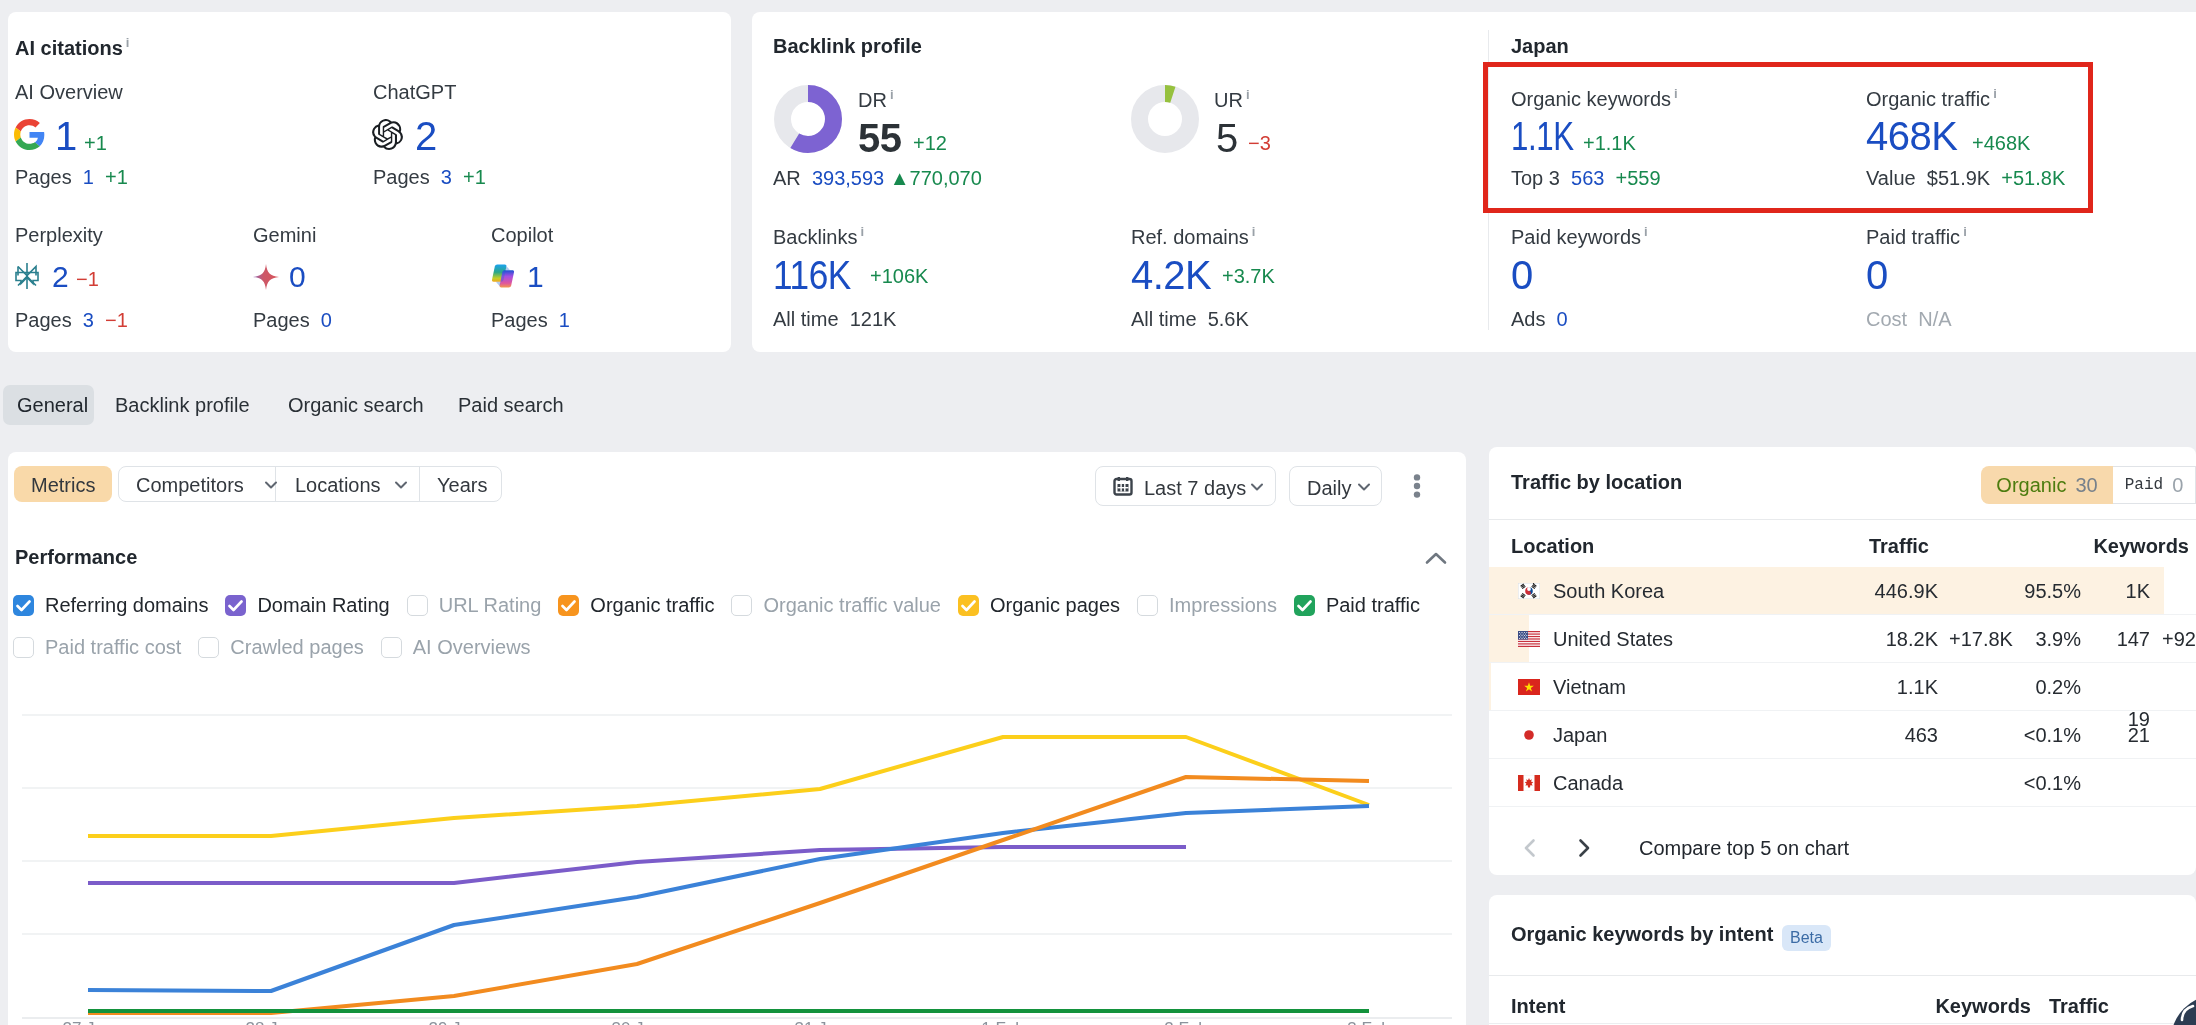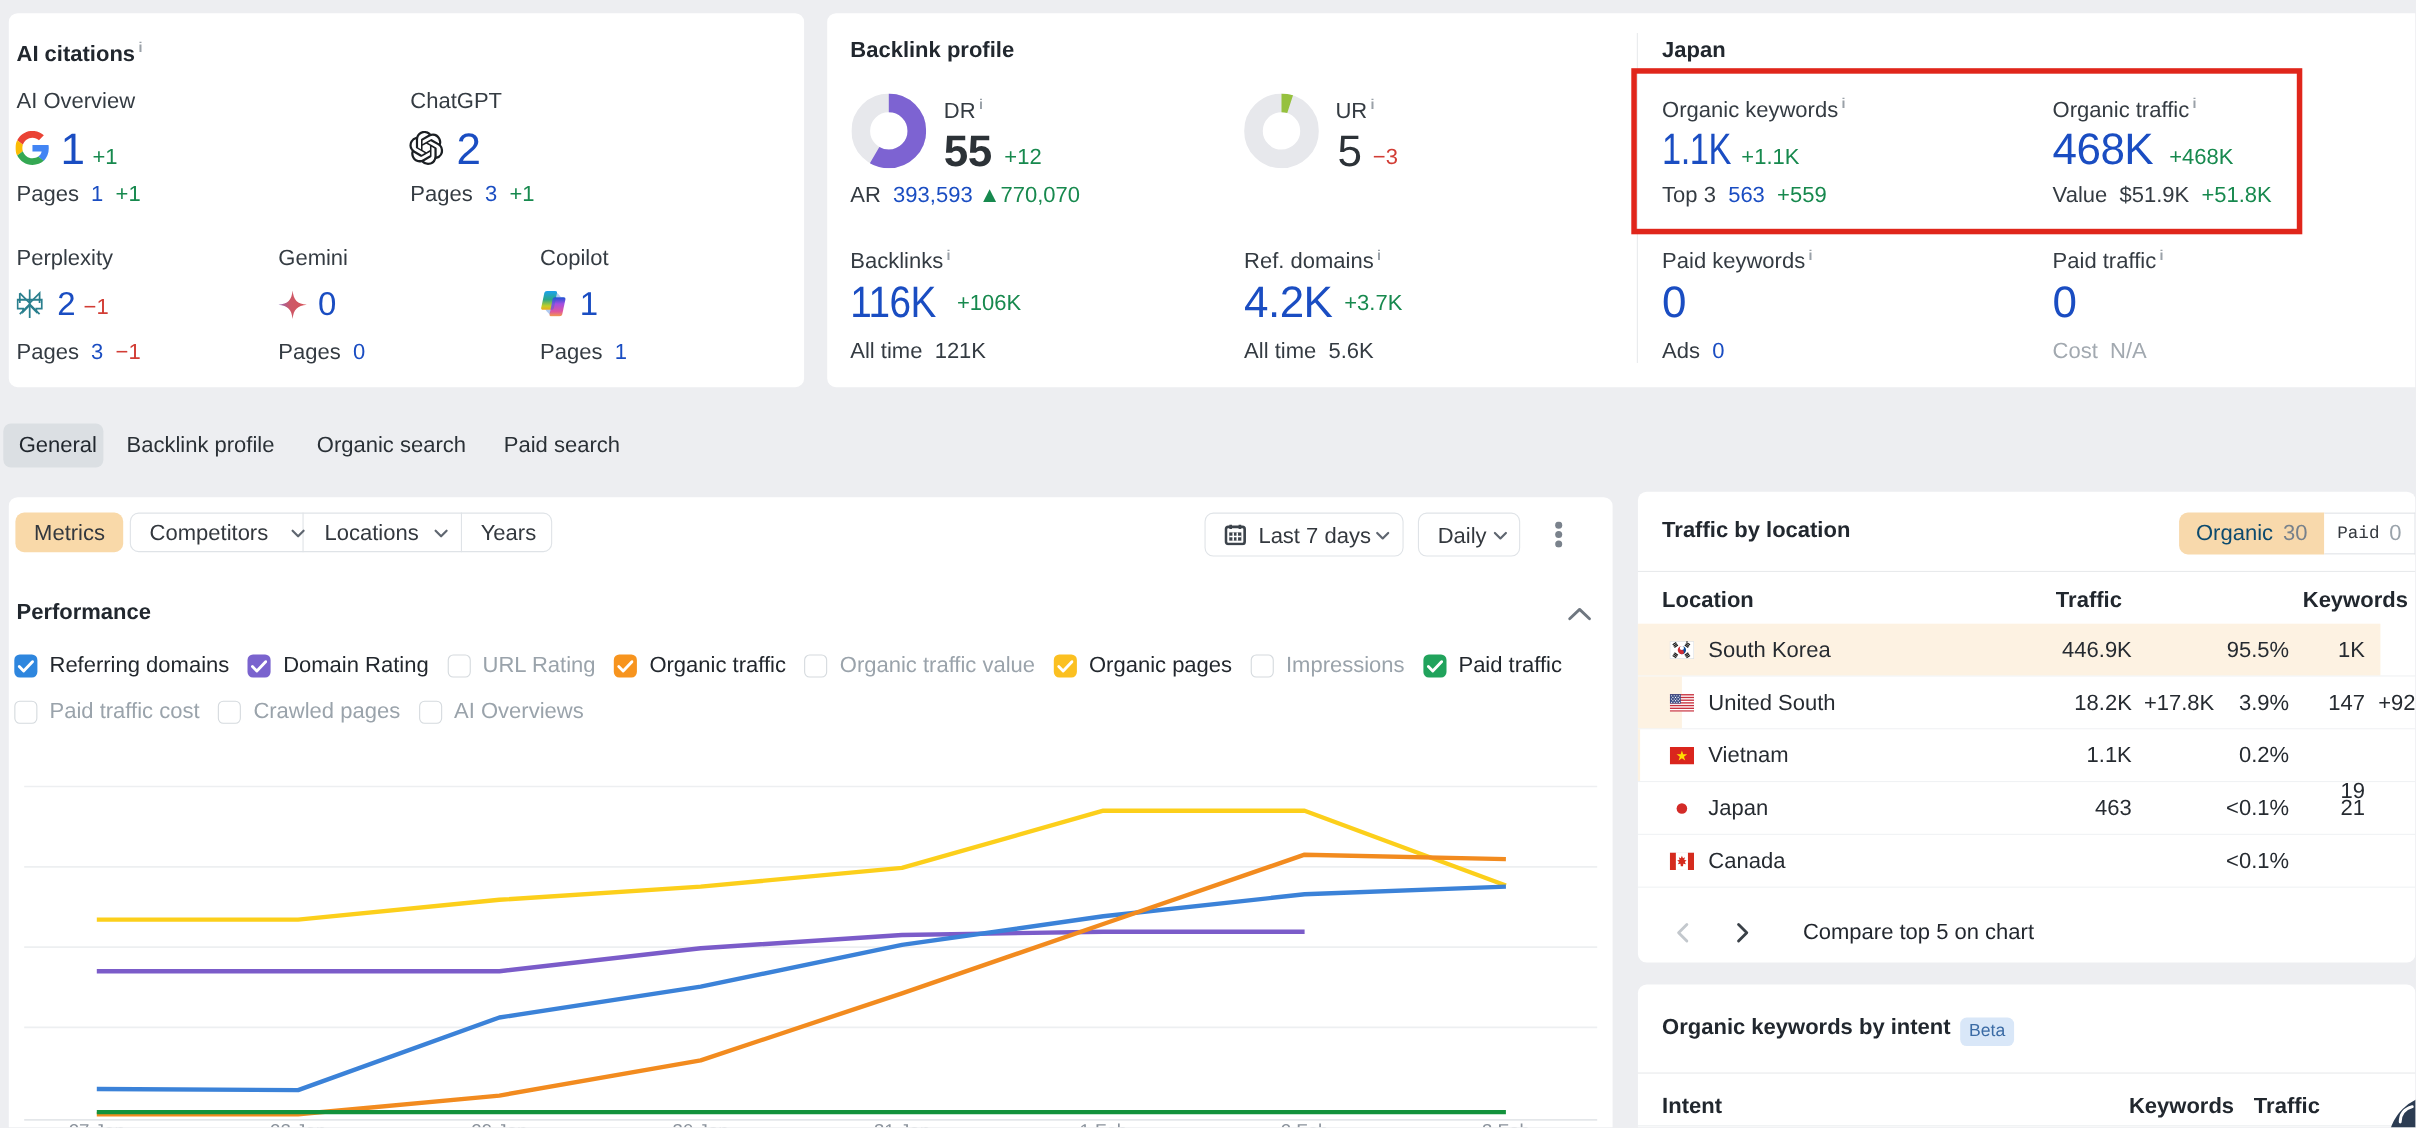--- a/index.html
+++ b/index.html
@@ -298,21 +298,21 @@
         <text x="1003" y="1034">1 Feb</text>
         <text x="1186" y="1034">2 Feb</text>
         <text x="1369" y="1034">3 Feb</text>
   </g>
 </svg>
 
 <div class="card" style="left:1489px;top:447px;width:707px;height:428px;"></div>
 <div class="abs ttl" style="left:1511px;top:470px;">Traffic by location</div>
 <div class="abs" style="left:1981px;top:466px;display:flex;height:38px;">
   <div style="width:132px;background:#f8d9ac;border-radius:8px 0 0 8px;display:flex;align-items:center;justify-content:center;gap:9px;">
-        <span style="font-size:20px;color:#0c4a6e;text-align:center;">Organic</span>
+        <span style="font-size:20px;color:#4d7c0f;text-align:center;">Organic</span>
         <span style="font-size:20px;color:#77818b;">30</span>
       </div>
   <div style="width:83px;background:#fff;border:1px solid #e0e3e7;border-left:none;display:flex;align-items:center;justify-content:center;gap:9px;">
         <span style="font-size:16px;color:#33383e;font-family:Liberation Mono, monospace;">Paid</span>
         <span style="font-size:20px;color:#9aa3ab;">0</span>
       </div>
 </div>
 <div class="abs" style="left:1489px;top:519px;width:707px;height:1px;background:#e8eaec;"></div>
 <div class="abs ttl" style="left:1511px;top:534px;">Location</div>
 <div class="abs ttl" style="left:1489px;top:534px;width:440px;text-align:right;">Traffic</div>
@@ -365,21 +365,21 @@
             <circle cx="8.8" cy="4.5" r="0.55"></circle>
             <circle cx="2.8" cy="6" r="0.55"></circle>
             <circle cx="5.2" cy="6" r="0.55"></circle>
             <circle cx="7.6" cy="6" r="0.55"></circle>
             <circle cx="1.6" cy="7.5" r="0.55"></circle>
             <circle cx="4" cy="7.5" r="0.55"></circle>
             <circle cx="6.4" cy="7.5" r="0.55"></circle>
             <circle cx="8.8" cy="7.5" r="0.55"></circle>
           </g>
         </svg>
-    <div class="lname">United South</div>
+    <div class="lname">United States</div>
     <div class="lval" style="left:0;width:449px;">18.2K</div>
     <div class="lval grn" style="left:460px;">+17.8K</div>
     <div class="lval" style="left:0;width:592px;">3.9%</div>
     <div class="lval blu" style="left:0;width:661px;">147</div>
     <div class="lval grn" style="left:673px;">+92</div>
   </div>
   <div class="lrow">
         <div class="lbar" style="width:2px;"></div>
     <svg class="lflag" width="22" height="16" viewBox="0 0 22 16">
           <rect width="22" height="16" fill="#da251d"></rect>

